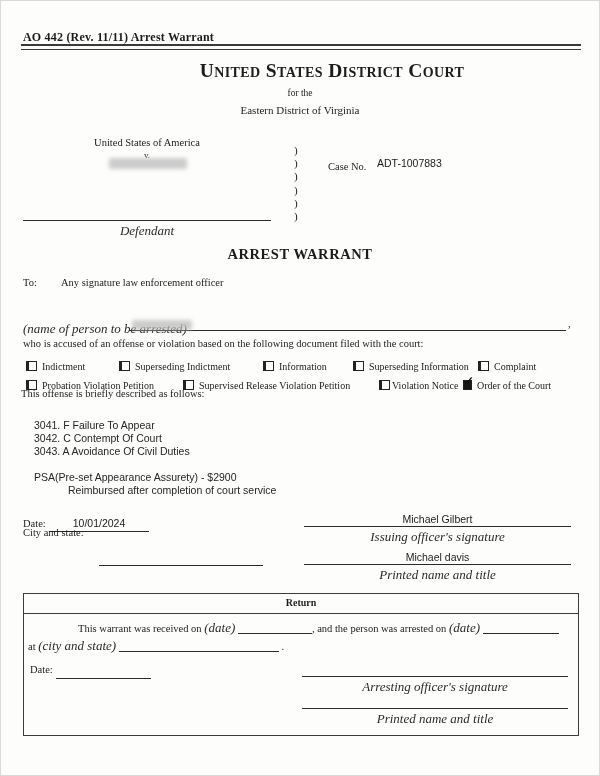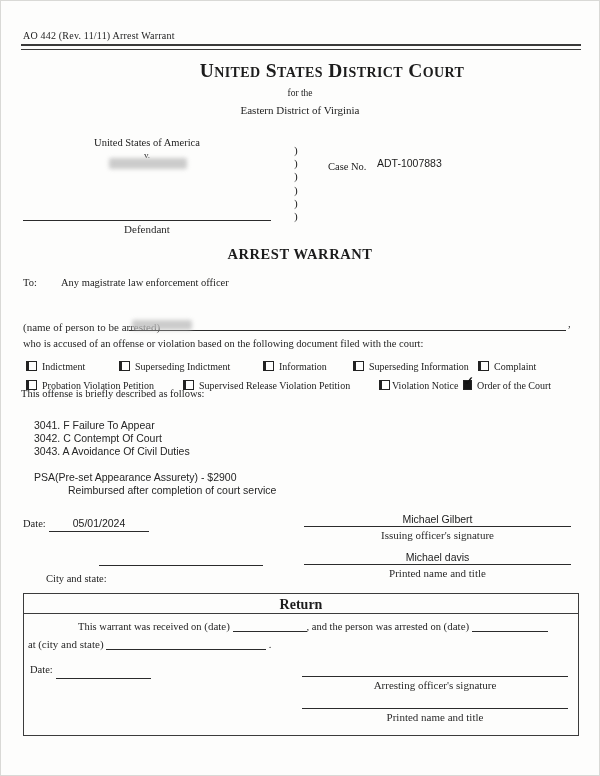--- a/index.html
+++ b/index.html
@@ -7,22 +7,22 @@
     position:relative;width:600px;height:776px;margin:0 auto;
     background:#fdfdfc;color:#1c1c1c;
     font-family:"Liberation Serif", serif;
     font-size:10.5px;overflow:hidden;
     border:1px solid #d9d9d6;box-sizing:border-box;
   }
   .abs{position:absolute;}
   .center{text-align:center;width:100%;left:0;}
   .sans{font-family:"Liberation Sans", sans-serif;}
   .b{font-weight:bold;}
-  .small-label{font-size:11px;color:#2a2a2a;}
-  .form-id{font-size:10px;letter-spacing:0.2px;}
+  .small-label{font-size:13px;font-style:italic;color:#2a2a2a;}
+  .form-id{font-size:12px;letter-spacing:0.2px;font-weight:bold;}
   .double-rule{left:20px;width:560px;top:43px;height:2.5px;
     border-top:2.5px solid #3a3a3a;border-bottom:1.4px solid #3a3a3a;}
   .court-title{top:59px;font-size:19.5px;font-variant:small-caps;font-weight:600;letter-spacing:0.4px;padding-left:32px;}
   .for-the{top:87px;font-size:9.5px;}
   .district{top:103px;font-size:11px;}
   .fill-line{border-bottom:1.2px solid #2b2b2b;height:0;}
   .redacted{background:#bfbfbf;filter:blur(2px);border-radius:2px;opacity:0.8;}
   .bracket-col{left:293px;top:143px;font-size:11px;line-height:13.2px;}
   .bracket-col div{height:13.2px;}
   .aw-title{top:245px;font-size:14.5px;font-weight:bold;letter-spacing:0.6px;}
@@ -30,21 +30,21 @@
   .cb{position:absolute;white-space:nowrap;font-size:10px;}
   .cb .box{display:inline-block;width:7px;height:8px;border:1.1px solid #222;
     border-left:3px solid #222;vertical-align:-1px;margin-right:5px;position:relative;}
   .cb .box.checked{background:#161616;border-left-width:1.1px;}
   .cb .box.checked::after{content:"\2713";position:absolute;left:0px;top:-7px;
     font-size:12px;font-weight:bold;color:#111;}
   .offense-line{font-size:10.5px;color:#262626;}
   .uline-inline{display:inline-block;border-bottom:1.1px solid #2b2b2b;height:10px;vertical-align:-2px;}
   
   .return-box{left:22px;top:592px;width:556px;height:143px;border:1.3px solid #3c3c3c;box-sizing:border-box;}
-  .return-box .hdr{border-bottom:1.3px solid #3c3c3c;height:20px;text-align:center;font-weight:bold;font-size:14px;padding-top:3px;box-sizing:border-box;}
+  .return-box .hdr{border-bottom:1.3px solid #3c3c3c;height:20px;text-align:center;font-weight:bold;font-size:10px;padding-top:3px;box-sizing:border-box;}
   .sig-center{text-align:center;}
 </style>
 </head>
 <body>
 
 <div class="page">
 
   <div class="abs form-id" style="left:22px;top:29px">AO 442  (Rev. 11/11)  Arrest Warrant</div>
   <div class="abs double-rule"></div>
   <div class="abs center court-title">United States District Court</div>
@@ -64,21 +64,21 @@
     <div>)</div>
     <div>)</div>
     <div>)</div>
   </div>
   <div class="abs" style="left:327px;top:160px;">Case No.</div>
   <div class="abs sans" style="left:376px;top:156px;">ADT-1007883</div>
 
   <div class="abs center aw-title">ARREST WARRANT</div>
 
   <div class="abs" style="left:22px;top:276px;">To:</div>
-  <div class="abs" style="left:60px;top:276px;">Any magistrate law enforcement officer</div>
+  <div class="abs" style="left:60px;top:276px;">Any signature law enforcement officer</div>
 
 
   <div class="abs small-label" style="left:22px;top:320px;">(name of person to be arrested)</div>
   <div class="abs fill-line" style="left:128px;top:329px;width:437px;"></div>
   <div class="abs redacted" style="left:131px;top:319px;width:60px;height:10px;"></div>
   <div class="abs" style="left:567px;top:317px;">,</div>
 
   <div class="abs" style="left:22px;top:337px;width:556px;">who is accused of an offense or violation based on the following document filed with the court:</div>
 
   <div class="cb" style="left:25px;top:360px;">
@@ -111,28 +111,28 @@
   </div>
 
   <div class="abs" style="left:20px;top:387px;">This offense is briefly described as follows:</div>
   <div class="abs sans offense-line" style="left:33px;top:418px;">3041. F Failure To Appear</div>
   <div class="abs sans offense-line" style="left:33px;top:431px;">3042. C Contempt Of Court</div>
   <div class="abs sans offense-line" style="left:33px;top:444px;">3043. A Avoidance Of Civil Duties</div>
   <div class="abs sans offense-line" style="left:33px;top:470px;">PSA(Pre-set Appearance Assurety) - $2900</div>
   <div class="abs sans offense-line" style="left:33px;top:483px;padding-left:34px;">Reimbursed after completion of court service</div>
 
   <div class="abs" style="left:22px;top:517px;">Date:</div>
-  <div class="abs sans sig-center" style="left:48px;top:516px;width:100px;">05/01/2024</div>
+  <div class="abs sans sig-center" style="left:48px;top:516px;width:100px;">10/01/2024</div>
   <div class="abs fill-line" style="left:48px;top:530px;width:100px;"></div>
 
   <div class="abs sans sig-center" style="left:303px;top:512px;width:267px;">Michael Gilbert</div>
   <div class="abs fill-line" style="left:303px;top:525px;width:267px;"></div>
   <div class="abs small-label sig-center" style="left:303px;top:528px;width:267px;">Issuing officer's signature</div>
 
-  <div class="abs" style="left:22px;top:572px;margin-left:23px;">City and state:</div>
+  <div class="abs" style="left:22px;top:526px;">City and state:</div>
   <div class="abs fill-line" style="left:98px;top:564px;width:164px;"></div>
 
   <div class="abs sans sig-center" style="left:303px;top:550px;width:267px;">Michael davis</div>
   <div class="abs fill-line" style="left:303px;top:563px;width:267px;"></div>
   <div class="abs small-label sig-center" style="left:303px;top:566px;width:267px;">Printed name and title</div>
 
   <div class="abs return-box">
     <div class="hdr">Return</div>
 
     <div class="abs" style="left:26px;top:26px;width:520px;"><span style="display:inline-block;width:28px;"></span><span>This warrant was received on</span>&nbsp;<span class="small-label">(date)</span>&nbsp;<span class="uline-inline" style="width:74px;"></span><span>, and the person was arrested on</span>&nbsp;<span class="small-label">(date)</span>&nbsp;<span class="uline-inline" style="width:76px;"></span></div>

